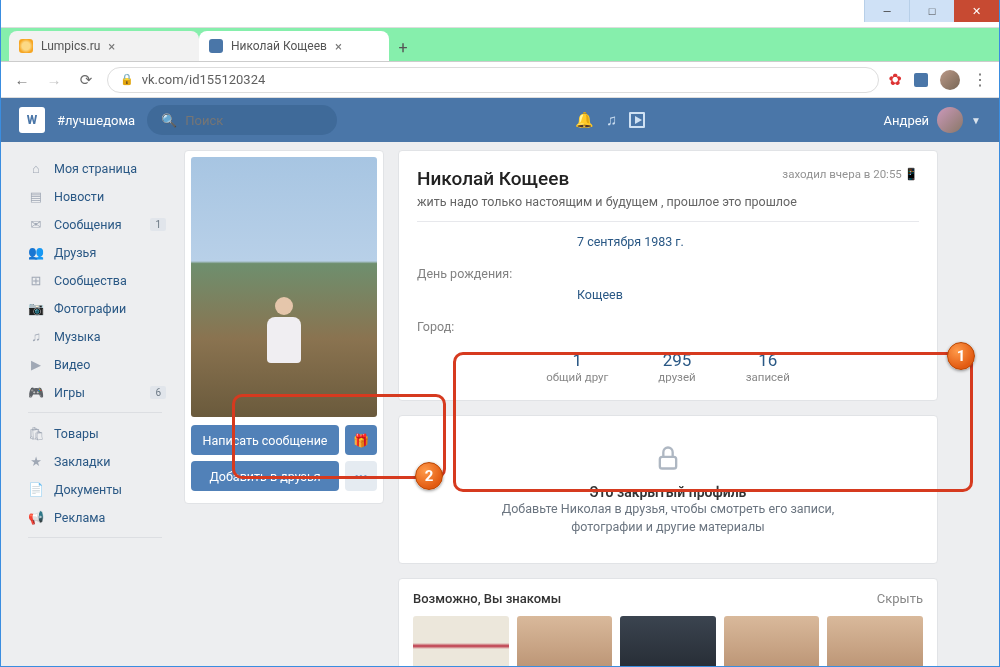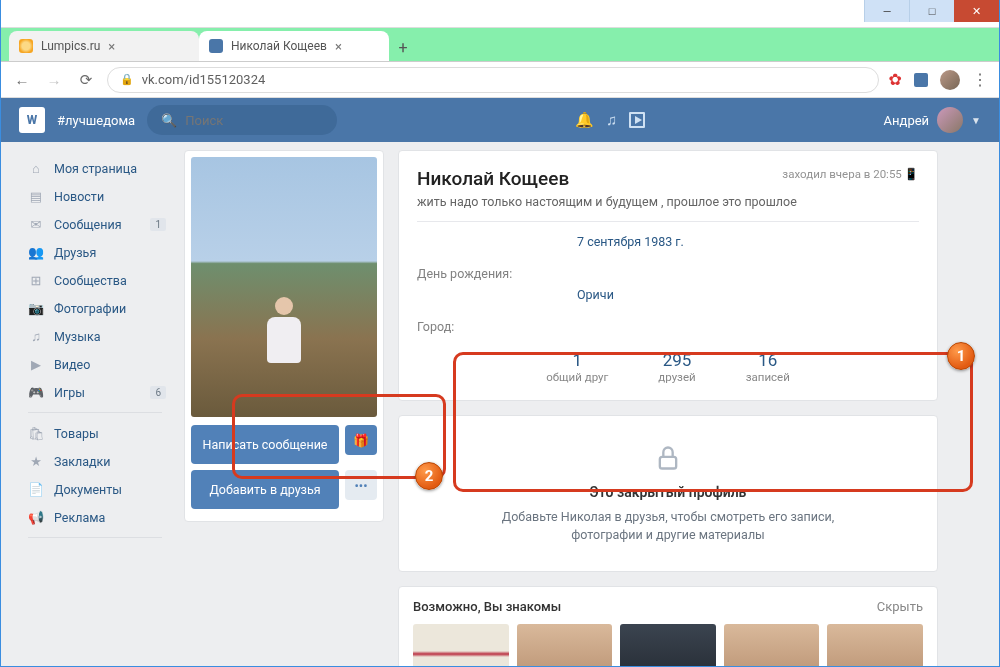--- a/index.html
+++ b/index.html
@@ -52,21 +52,21 @@
   
   .col-left { width:200px; }
   .card { background:#fff; border:1px solid #e1e3e6; border-radius:4px; }
   .photo-card { padding:6px; }
   .profile-photo { width:100%; height:260px; border-radius:3px; background:linear-gradient(180deg,#a7c5e2 0%, #b8d0e8 40%, #6e8f6e 41%, #8a7350 70%, #6a5a3c 100%); position:relative; overflow:hidden; }
   .person { position:absolute; bottom:54px; left:50%; transform:translateX(-50%); width:50px; }
   .person .head{width:18px;height:18px;background:#e5c6ab;border-radius:50%;margin:0 auto;}
   .person .body{width:34px;height:46px;background:#f0eef2;border-radius:8px 8px 4px 4px;margin:2px auto 0;}
   .btns { margin-top:8px; position:relative; }
   .btn-row { display:flex; gap:6px; margin-bottom:6px; }
-  .btn-blue { flex:1; height:39px; background:#5181b8; color:#fff; border:none; border-radius:4px; font-size:12.5px; cursor:pointer; }
+  .btn-blue { flex:1; height:30px; background:#5181b8; color:#fff; border:none; border-radius:4px; font-size:12.5px; cursor:pointer; }
   .btn-sq { width:32px; height:30px; background:#5181b8; color:#fff; border-radius:4px; display:flex; align-items:center; justify-content:center; font-size:13px; }
   .btn-sq.gray { background:#e5ebf1; color:#5181b8; }
   .hl { position:absolute; border:3px solid #d63a1f; border-radius:10px; pointer-events:none; }
   .hl1 { left:452px; top:210px; width:520px; height:140px; }
   .hl2 { left:231px; top:252px; width:214px; height:85px; }
   .marker { position:absolute; width:28px; height:28px; border-radius:50%; background:radial-gradient(circle at 35% 30%, #ff9a4a, #e25b12 70%); color:#fff; font-weight:700; font-size:15px; display:flex; align-items:center; justify-content:center; box-shadow:0 1px 3px rgba(0,0,0,.4); border:1px solid #b84400; }
   .m1 { left:946px; top:200px; }
   .m2 { left:414px; top:320px; }
   .col-main { width:540px; }
   .info-card { padding:16px 18px; }
@@ -77,21 +77,21 @@
   .divider { height:1px; background:#e7e8ec; margin:12px 0; }
   .info-row { display:flex; font-size:12.5px; margin-bottom:6px; }
   .info-row .lab { width:160px; color:#828282;margin-top:32px; }
   .info-row .val { color:#2a5885; }
   .counters { display:flex; justify-content:center; gap:50px; margin-top:16px; text-align:center; }
   .counters .ct-n { font-size:17px; color:#2a5885; }
   .counters .ct-l { font-size:11.5px; color:#888; }
   .lock-card { margin-top:14px; padding:28px 20px; text-align:center; }
   .lockicn { width:28px; height:28px; margin:0 auto 12px; }
   .lockicn svg { width:28px; height:28px; stroke:#aeb7c2; }
-  .lock-t { font-size:14px; font-weight:600; color:#333; margin-bottom:8px; }
+  .lock-t { font-size:14px; font-weight:600; color:#333; margin-bottom:0; }
   .lock-d { font-size:12.5px; color:#6b7580; line-height:1.4; max-width:380px; margin:0 auto; }
   .poss-card { margin-top:14px; padding:12px 14px; }
   .poss-head { display:flex; justify-content:space-between; font-size:13px; margin-bottom:10px; }
   .poss-head .t { color:#333; font-weight:500; }
   .poss-head .h { color:#888; }
   .poss-row { display:flex; gap:8px; }
   .poss-item { flex:1; height:60px; background:linear-gradient(180deg,#d9b99b,#b89070); border-radius:3px; overflow:hidden; }
   .poss-item.a{background:linear-gradient(180deg,#ece7db 45%,#b34 50%,#ece7db 55%);}
   .poss-item.c{background:linear-gradient(180deg,#3b4450,#242a32);}
 </style>
@@ -248,21 +248,21 @@
             <div class="seen"><span>заходил вчера в 20:55</span> 📱</div>
           </div>
           <div class="status">жить надо только настоящим и будущем , прошлое это прошлое</div>
           <div class="divider"></div>
           <div class="info-row">
             <div class="lab">День рождения:</div>
             <div class="val">7 сентября 1983 г.</div>
           </div>
           <div class="info-row">
             <div class="lab">Город:</div>
-            <div class="val">Оричи</div>
+            <div class="val">Кощеев</div>
           </div>
           <div class="counters" id="counters">
               <div>
                 <div class="ct-n">1</div>
                 <div class="ct-l">общий друг</div>
               </div>
               <div>
                 <div class="ct-n">295</div>
                 <div class="ct-l">друзей</div>
               </div>

